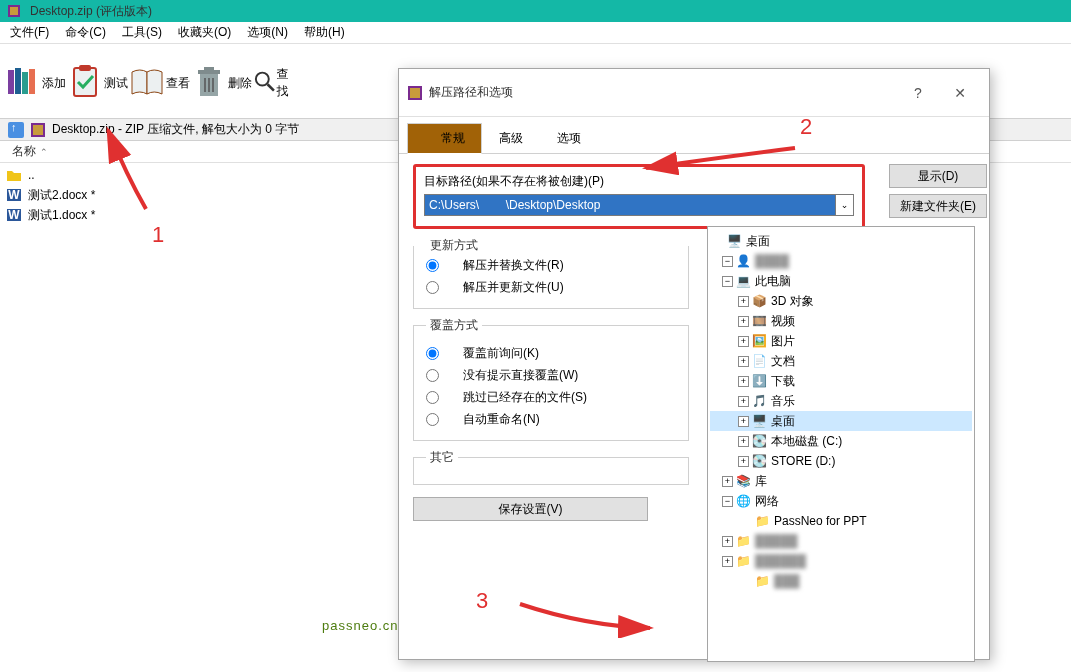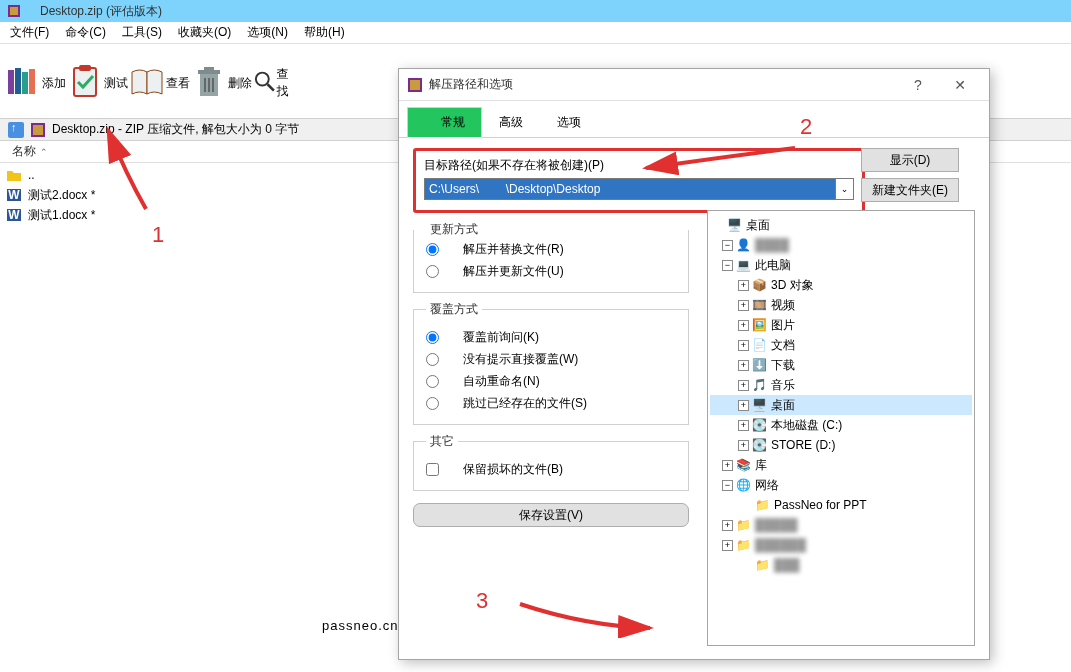--- a/index.html
+++ b/index.html
@@ -1,20 +1,20 @@
 <!DOCTYPE html>
 <html><head>
 <meta charset="utf-8">
 <style>
 * { margin: 0; padding: 0; box-sizing: border-box; font-family: "Microsoft YaHei", "Segoe UI", sans-serif; font-size: 12px; }
 body { background: #fff; width: 1071px; height: 672px; position: relative; overflow: hidden; }
 
 
 .main-window { width: 1071px; height: 672px; background: #fff; }
-.titlebar { height: 22px; background: #7dd3fc; display: flex; align-items: center; padding: 0 6px; gap: 18px; }
+.titlebar { height: 22px; background: #14b8a6; display: flex; align-items: center; padding: 0 6px; gap: 8px; }
 .titlebar .icon { width: 16px; height: 16px; }
 .titlebar .title { color: #333; }
 .menubar { height: 22px; display: flex; align-items: flex-start; padding: 0 4px; gap: 4px; border-bottom: 1px solid #e0e0e0; }
 .menubar .menu-item { padding: 2px 6px; cursor: default; }
 
 .toolbar { height: 75px; display: flex; align-items: center; padding: 0 4px; border-bottom: 1px solid #d0d0d0; }
 .tool-button { display: flex; flex-direction: row; align-items: center; justify-content: center; width: 62px; height: 70px; cursor: pointer; }
 .tool-button .ticon { width: 38px; height: 38px; display: flex; align-items: center; justify-content: center; }
 .tool-button .tlabel { margin-top: 4px; font-size: 12px; }
 .highlight-tool { border: 3px solid #e03030; border-radius: 4px; }
@@ -27,63 +27,63 @@
 .listheader .col { padding: 0 8px; color: #333; display: flex; align-items: center; gap: 4px; }
 .listheader .caret { font-size: 9px; color: #666; }
 
 .filelist { padding: 2px 6px; }
 .filelist .row { display: flex; align-items: center; height: 20px; gap: 6px; }
 .filelist .ficon { width: 16px; height: 16px; display: inline-block; }
 .filelist .fname { color: #000; }
 
 
 .dialog { position: absolute; left: 398px; top: 68px; width: 592px; height: 592px; background: #fff; border: 1px solid #a5a5a5; box-shadow: 3px 3px 12px rgba(0,0,0,0.25); }
-.dlg-title { height: 32px; display: flex; align-items: center; padding: 0 8px; background: #fff; border-bottom: 1px solid #e0e0e0; }
+.dlg-title { height: 48px; display: flex; align-items: center; padding: 0 8px; background: #fff; border-bottom: 1px solid #e0e0e0; }
 .dlg-title .t { flex: 1; color: #333; }
 .dlg-title .wbtn { width: 42px; height: 28px; display: flex; align-items: center; justify-content: center; cursor: pointer; font-size: 14px; color: #555; }
 .dlg-title .help { font-size: 14px; }
 
 .tabs { display: flex; padding: 6px 8px 0 8px; border-bottom: 1px solid #d0d0d0; }
 .tab { padding: 6px 16px; border: 1px solid transparent; cursor: pointer; margin-bottom: -1px; }
-.tab.active { border: 1px solid #d0d0d0; border-bottom-color: #fff; background: #22c55e; padding-left: 33px; }
+.tab.active { border: 1px solid #d0d0d0; border-bottom-color: #fff; background: #a16207; padding-left: 33px; }
 
 .dlg-body { padding: 10px 14px; position: relative; }
 .path-group { border: 3px solid #e03030; border-radius: 3px; padding: 6px 8px 10px 8px; margin-bottom: 8px; }
 .path-group label { display: block; margin-bottom: 4px; }
 .path-input-wrap { display: flex; align-items: stretch; }
 .path-input { flex: 1; height: 22px; border: 1px solid #7a7a7a; padding: 2px 4px; background: #3074c4; color: #fff; }
 .combo-arrow { width: 18px; height: 22px; border: 1px solid #7a7a7a; border-left: none; display: flex; align-items: center; justify-content: center; background: #fff; cursor: pointer; font-size: 9px; }
 
-.right-buttons { position: absolute; right: 30px; top: 10px; display: flex; flex-direction: column; gap: 6px; }
+.right-buttons { position: absolute; right: 2px; top: 10px; display: flex; flex-direction: column; gap: 6px; }
 .btn { min-width: 88px; height: 24px; border: 1px solid #adadad; background: #e1e1e1; padding: 0 10px; display: inline-flex; align-items: center; justify-content: center; cursor: pointer; }
 .btn.primary { border: 2px solid #0078d7; background: #e1e1e1; }
 
 .fieldset { border: 1px solid #d0d0d0; padding: 8px 12px 10px 12px; margin-top: 8px; width: 276px; }
 .fieldset legend { padding: 0 4px; color: #333; }
 .radio-row, .check-row { display: flex; align-items: center; height: 22px; gap: 24px; }
 .radio-row input, .check-row input { margin: 0; }
 
-.save-btn { width: 276px; height: 24px; margin-top: 12px; border-radius: 7px; }
+.save-btn { width: 235px; height: 24px; margin-top: 12px; }
 
 .tree-panel { position: absolute; left: 308px; top: 72px; width: 268px; height: 436px; border: 1px solid #a5a5a5; overflow-y: scroll; background: #fff; }
 .tree { padding: 4px 2px; }
 .tree-node { display: flex; align-items: center; height: 20px; gap: 3px; white-space: nowrap; }
 .tree-node .exp { width: 11px; height: 11px; border: 1px solid #8a8a8a; display: inline-flex; align-items: center; justify-content: center; font-size: 9px; line-height: 1; cursor: pointer; background: #fff; }
 .tree-node .spacer { width: 14px; display: inline-block; }
 .tree-node .ticon2 { width: 16px; height: 16px; display: inline-flex; align-items: center; justify-content: center; }
 .tree-node.sel { background: #cce8ff; }
 .blur { filter: blur(2px); color: #999; }
 
 .dlg-footer { position: absolute; bottom: 12px; right: 14px; display: flex; gap: 22px; }
 .dlg-footer .btn { min-width: 96px; }
 
 
 .arrow { position: absolute; pointer-events: none; }
 .anno-num { position: absolute; color: #e03030; font-size: 22px; font-weight: 400; font-family: Arial; }
-.watermark { position: absolute; color: #000000; font-size: 13px; letter-spacing: 1px; }
+.watermark { position: absolute; color: #4d7c0f; font-size: 13px; letter-spacing: 1px; }
 
 
 .svg-icon { width: 100%; height: 100%; }
 </style>
 </head>
 <body>
 
 <div class="main-window">
 
   <div class="titlebar">
@@ -248,34 +248,30 @@
       <label class="radio-row">
           <input type="radio" name="om" checked="" style="">
           <span>覆盖前询问(K)</span>
         </label>
       <label class="radio-row">
           <input type="radio" name="om" style="">
           <span>没有提示直接覆盖(W)</span>
         </label>
       <label class="radio-row">
           <input type="radio" name="om" style="">
+          <span>跳过已经存在的文件(S)</span>
+        </label>
+      <label class="radio-row">
+          <input type="radio" name="om" style="">
           <span>自动重命名(N)</span>
-        </label>
-      <label class="radio-row">
-          <input type="radio" name="om" style="">
-          <span>跳过已经存在的文件(S)</span>
         </label>
     </fieldset>
 
     <fieldset class="fieldset">
       <legend>其它</legend>
-      <label class="check-row">
-          <input type="checkbox" style="">
-          <span>保留损坏的文件(B)</span>
-        </label>
     </fieldset>
 
     <button class="btn save-btn">保存设置(V)</button>
 
     
     <div class="tree-panel">
       <div class="tree">
         <div class="tree-node">
             <span class="spacer"></span>
             <span class="ticon2">🖥️</span>

